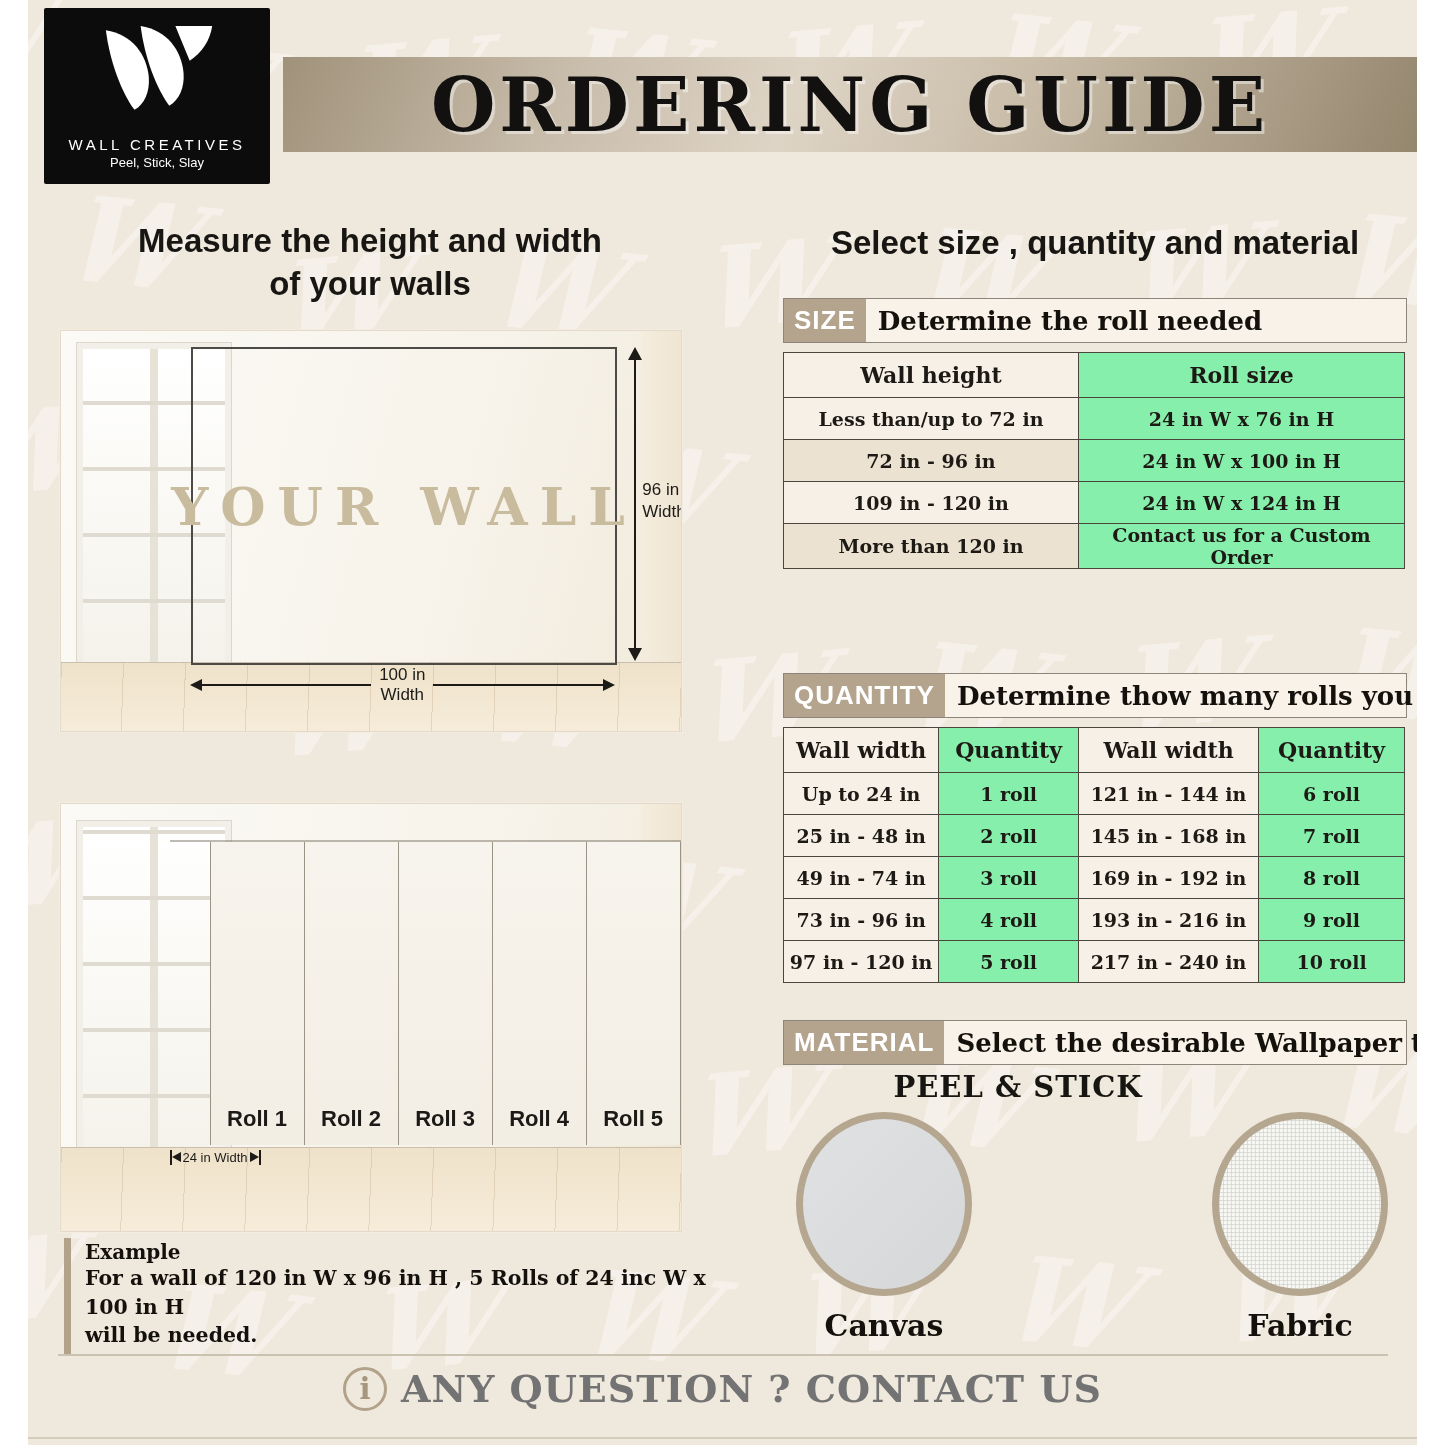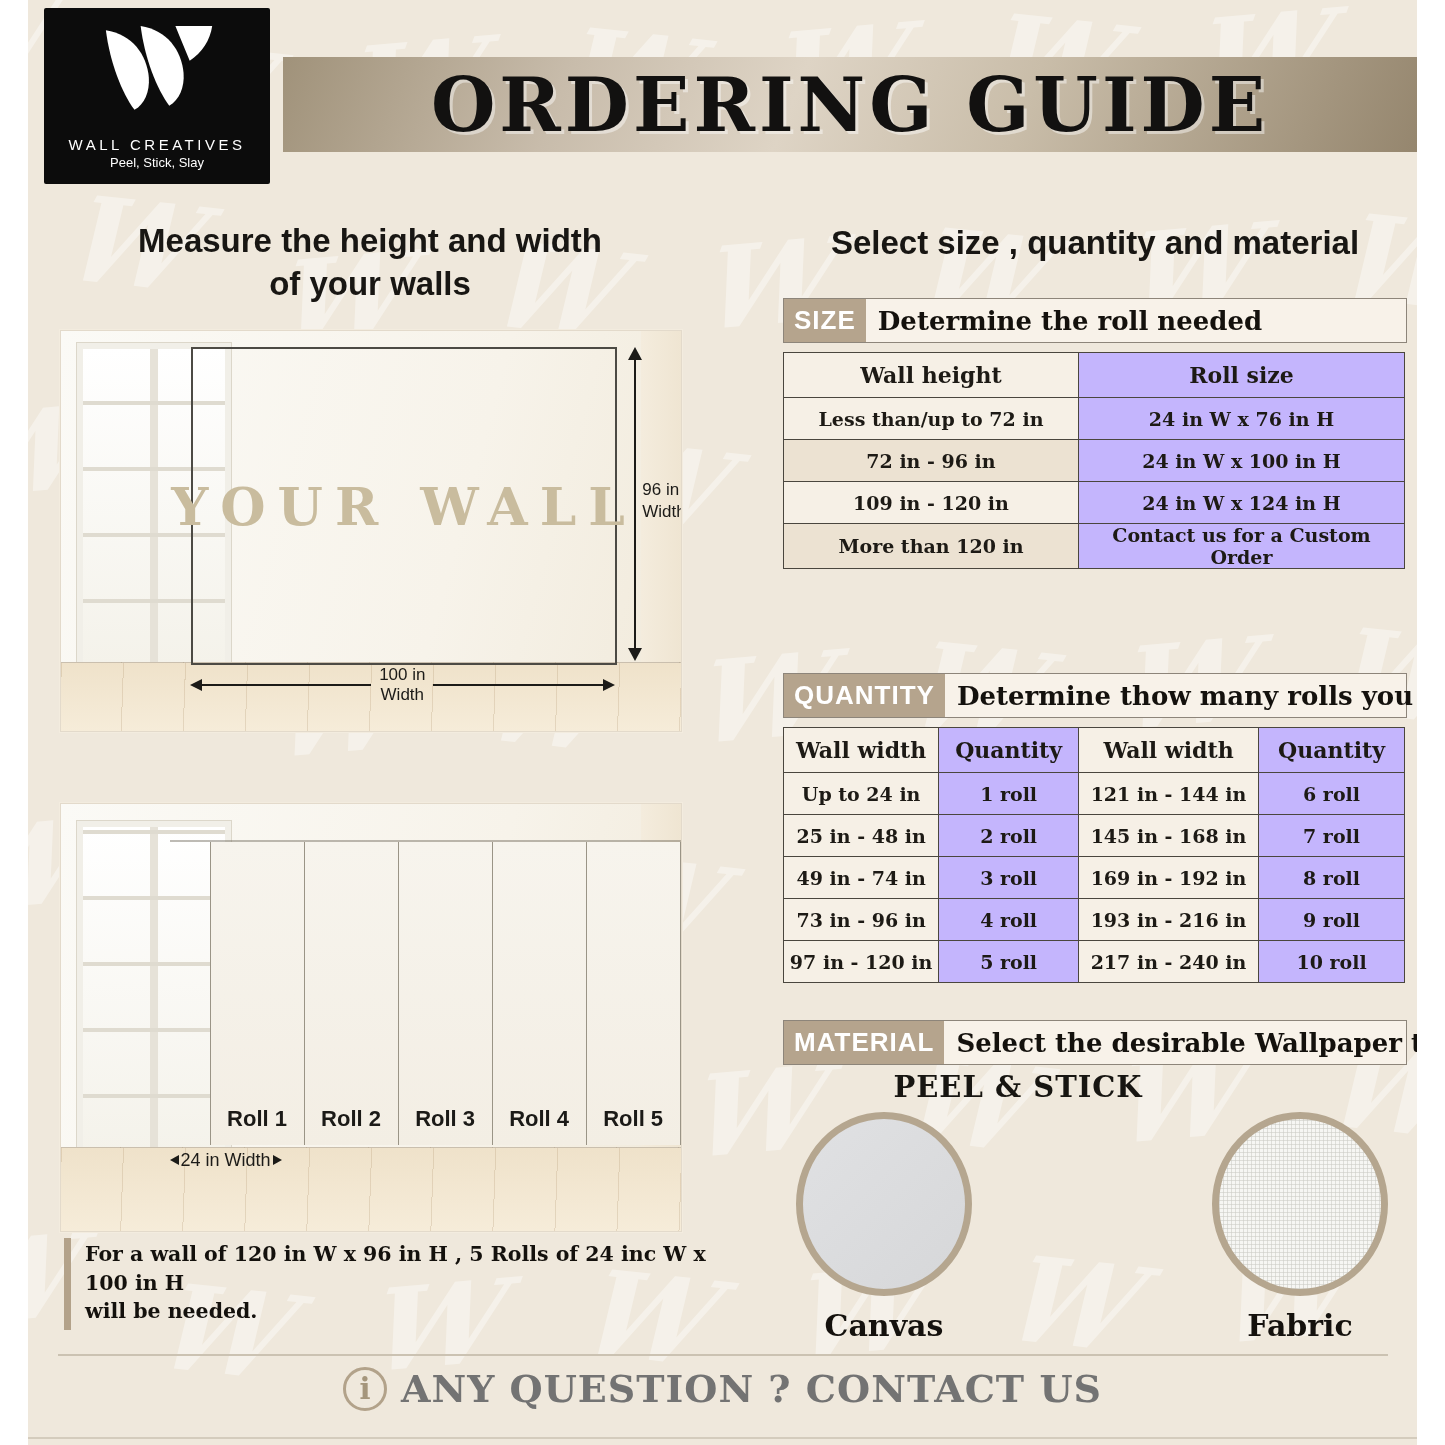--- a/index.html
+++ b/index.html
@@ -53,39 +53,39 @@
   .tri-left.sm{border-top-width:5px;border-bottom-width:5px;border-right-width:9px;}
   .tri-right.sm{border-top-width:5px;border-bottom-width:5px;border-left-width:9px;}
   
   .panels{left:17.5%;top:8.5%;width:76%;height:71%;display:flex;border-top:2px solid rgba(110,104,92,.45);padding-left:40px;}
   .panel{flex:1;border-right:1px solid #9a9486;position:relative;
          background:linear-gradient(180deg,#f7f4ed,#f3eee4);}
   .panel:first-child{border-left:1px solid #9a9486;}
   .roll-label{position:absolute;bottom:13px;width:100%;text-align:center;font-weight:700;font-size:22px;color:#1b1a17;}
   .roll-width{left:17.5%;top:81%;width:15.6%;display:flex;align-items:center;}
   .tick{width:2px;height:15px;background:#1c1b18;}
-  .roll-width .txt{font-size:18px;color:#1c1b18;white-space:nowrap;margin:0 2px;}
+  .roll-width .txt{font-size:13px;color:#1c1b18;white-space:nowrap;margin:0 2px;}
   
   #example{left:64px;top:1238px;width:660px;border-left:7px solid #b3a28a;padding:2px 0 4px 14px;
            font-family:"DejaVu Serif",serif;color:#14110d;z-index:1;}
   #example .ex-title{font-weight:700;font-size:20px;}
   #example .ex-line{font-weight:700;font-size:20.5px;line-height:1.4;}
   
   .bar{display:flex;align-items:stretch;border:1px solid #8d857a;background:#f8f2e9;z-index:1;}
   .bar .tag{background:#b5a48d;color:#ffffff;font-weight:700;font-size:26px;letter-spacing:1px;
             display:flex;align-items:center;padding:0 10px;}
   .bar .caption{display:flex;align-items:center;padding-left:12px;font-family:"DejaVu Serif",serif;
                 font-weight:700;font-size:26px;color:#14110d;white-space:nowrap;}
   table.dtable{border-collapse:collapse;width:100%;z-index:1;font-family:"DejaVu Serif",serif;}
   .dtable th,.dtable td{border:1px solid #4a463e;text-align:center;vertical-align:middle;
                         font-weight:700;color:#1d1a15;padding:0 4px;}
   .dtable th{height:44px;font-size:22px;}
   .dtable td{height:41px;font-size:19px;}
   .c-light{background:#f6f0e6;}
-  .c-tan{background:#c4b5fd;}
+  .c-tan{background:#86efac;}
   #size-table tbody tr:nth-child(even) .c-light{background:#ece2d2;}
   
   #peel-stick{left:783px;top:1070px;width:470px;text-align:center;font-family:"DejaVu Serif",serif;
               font-weight:700;font-size:29px;letter-spacing:1px;z-index:1;}
   #materials{left:788px;top:1112px;width:608px;display:flex;justify-content:space-between;z-index:1;}
   .mat{width:192px;display:flex;flex-direction:column;align-items:center;}
   .swatch{width:162px;height:170px;border-radius:50%;border:7px solid #b5a68f;box-sizing:content-box;}
   .swatch.smooth{background:linear-gradient(135deg,#e0e1e3,#d6d7d9);}
   .swatch.fabric{background:repeating-linear-gradient(0deg,rgba(201,201,195,.55) 0 1px,transparent 1px 4px),
                             repeating-linear-gradient(90deg,rgba(201,201,195,.55) 0 1px,transparent 1px 4px),
@@ -235,20 +235,21 @@
     <div class="abs roll-width">
       <div class="tick"></div>
       <div class="tri-left sm"></div>
       <div class="txt">24 in Width</div>
       <div class="tri-right sm"></div>
       <div class="tick"></div>
     </div>
   </div>
 
   <div id="example" class="abs">
+    <div class="ex-title">Example</div>
     <div class="ex-line">For a wall of 120 in W x 96 in H , 5 Rolls of 24 inc W x 100 in H</div>
     <div class="ex-line">will be needed.</div>
   </div>
 
   <div class="abs col-heading" style="left:780px;top:222px;width:630px;">
     <div>Select size , quantity and material</div>
   </div>
 
   <div class="abs bar" style="left:783px;top:298px;width:622px;height:43px;">
     <div class="tag">SIZE</div>

